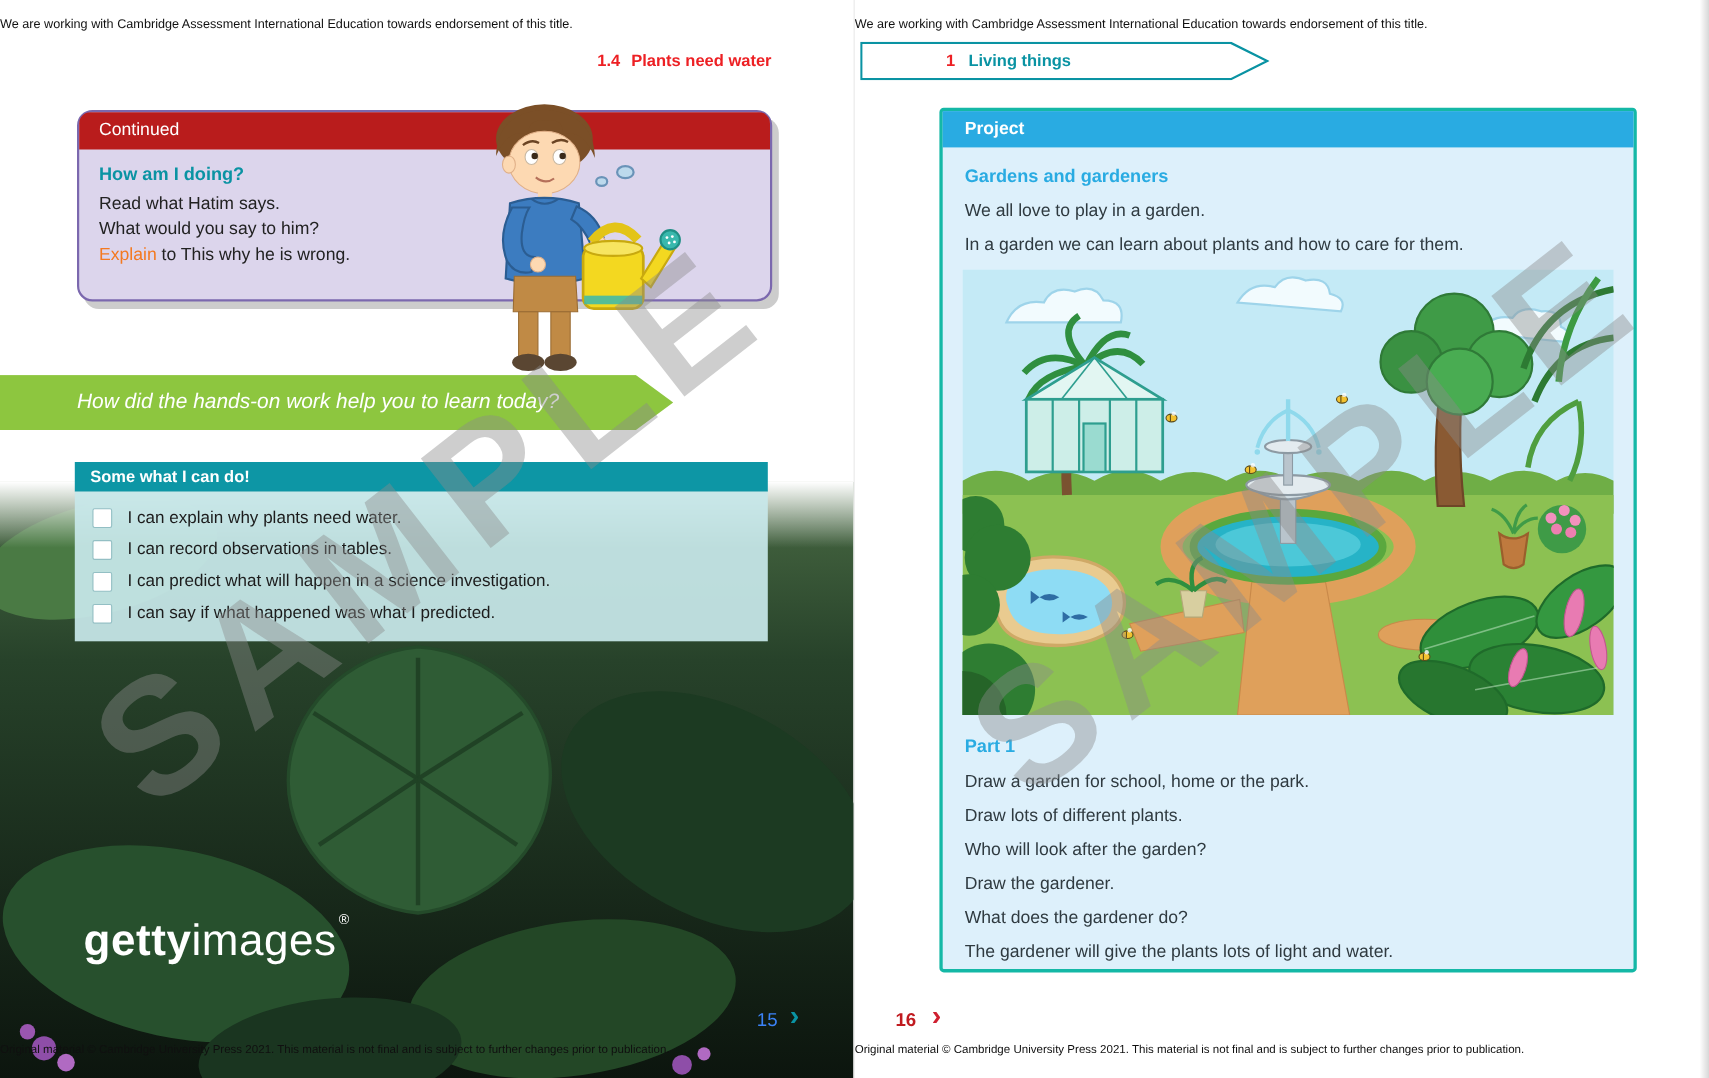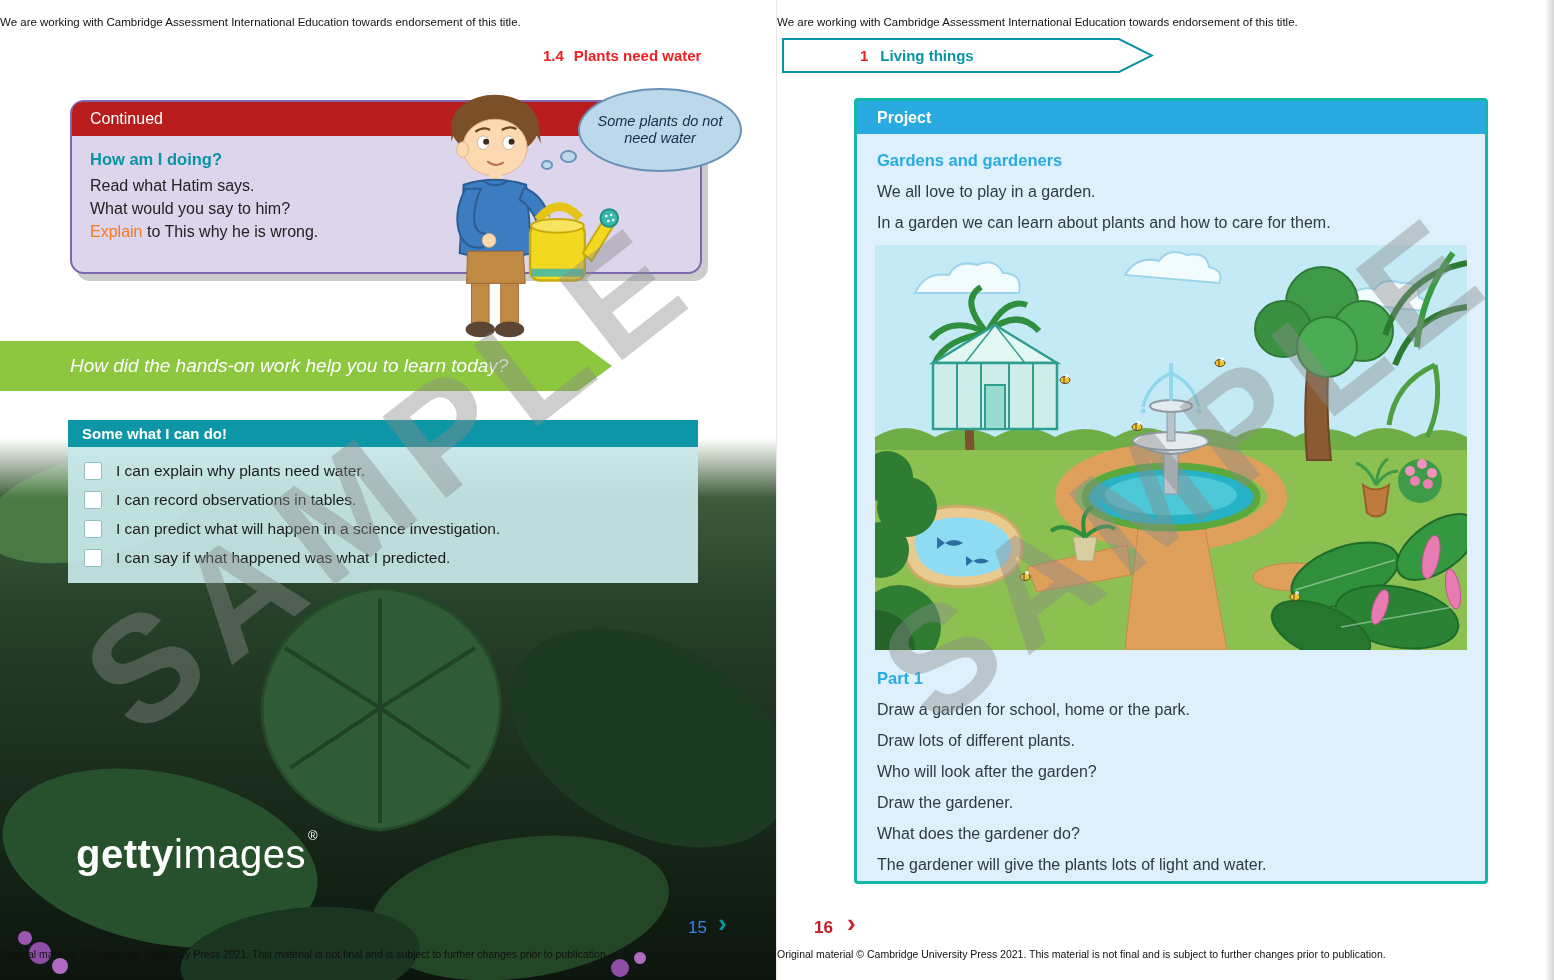--- a/index.html
+++ b/index.html
@@ -147,21 +147,20 @@
         <path d="M182,170 L205,133 L214,141 L191,178 Z" fill="#f3d820" stroke="#c8a90f" stroke-width="2"></path>
         <circle cx="209" cy="134" r="9" fill="#39b8ad" stroke="#1f8f85" stroke-width="2"></circle>
         <circle cx="206" cy="132" r="1.3" fill="#fff"></circle>
           <circle cx="211" cy="131" r="1.3" fill="#fff"></circle>
         <circle cx="208" cy="137" r="1.3" fill="#fff"></circle>
           <circle cx="213" cy="136" r="1.3" fill="#fff"></circle>
         <rect x="129" y="186" width="54" height="8" fill="#39b8ad" opacity="0.85"></rect>
       </g>
     </svg>
 
-    <div class="bubble">Some plants do not need water</div>
     <div class="bubble-dot dot1"></div>
     <div class="bubble-dot dot2"></div>
 
     <div class="banner">How did the hands-on work help you to learn today?</div>
 
     <div class="checklist">
       <div class="checklist-header">Some what I can do!</div>
       <div class="checklist-body">
         <div class="check-row">
           <span class="checkbox"></span>

